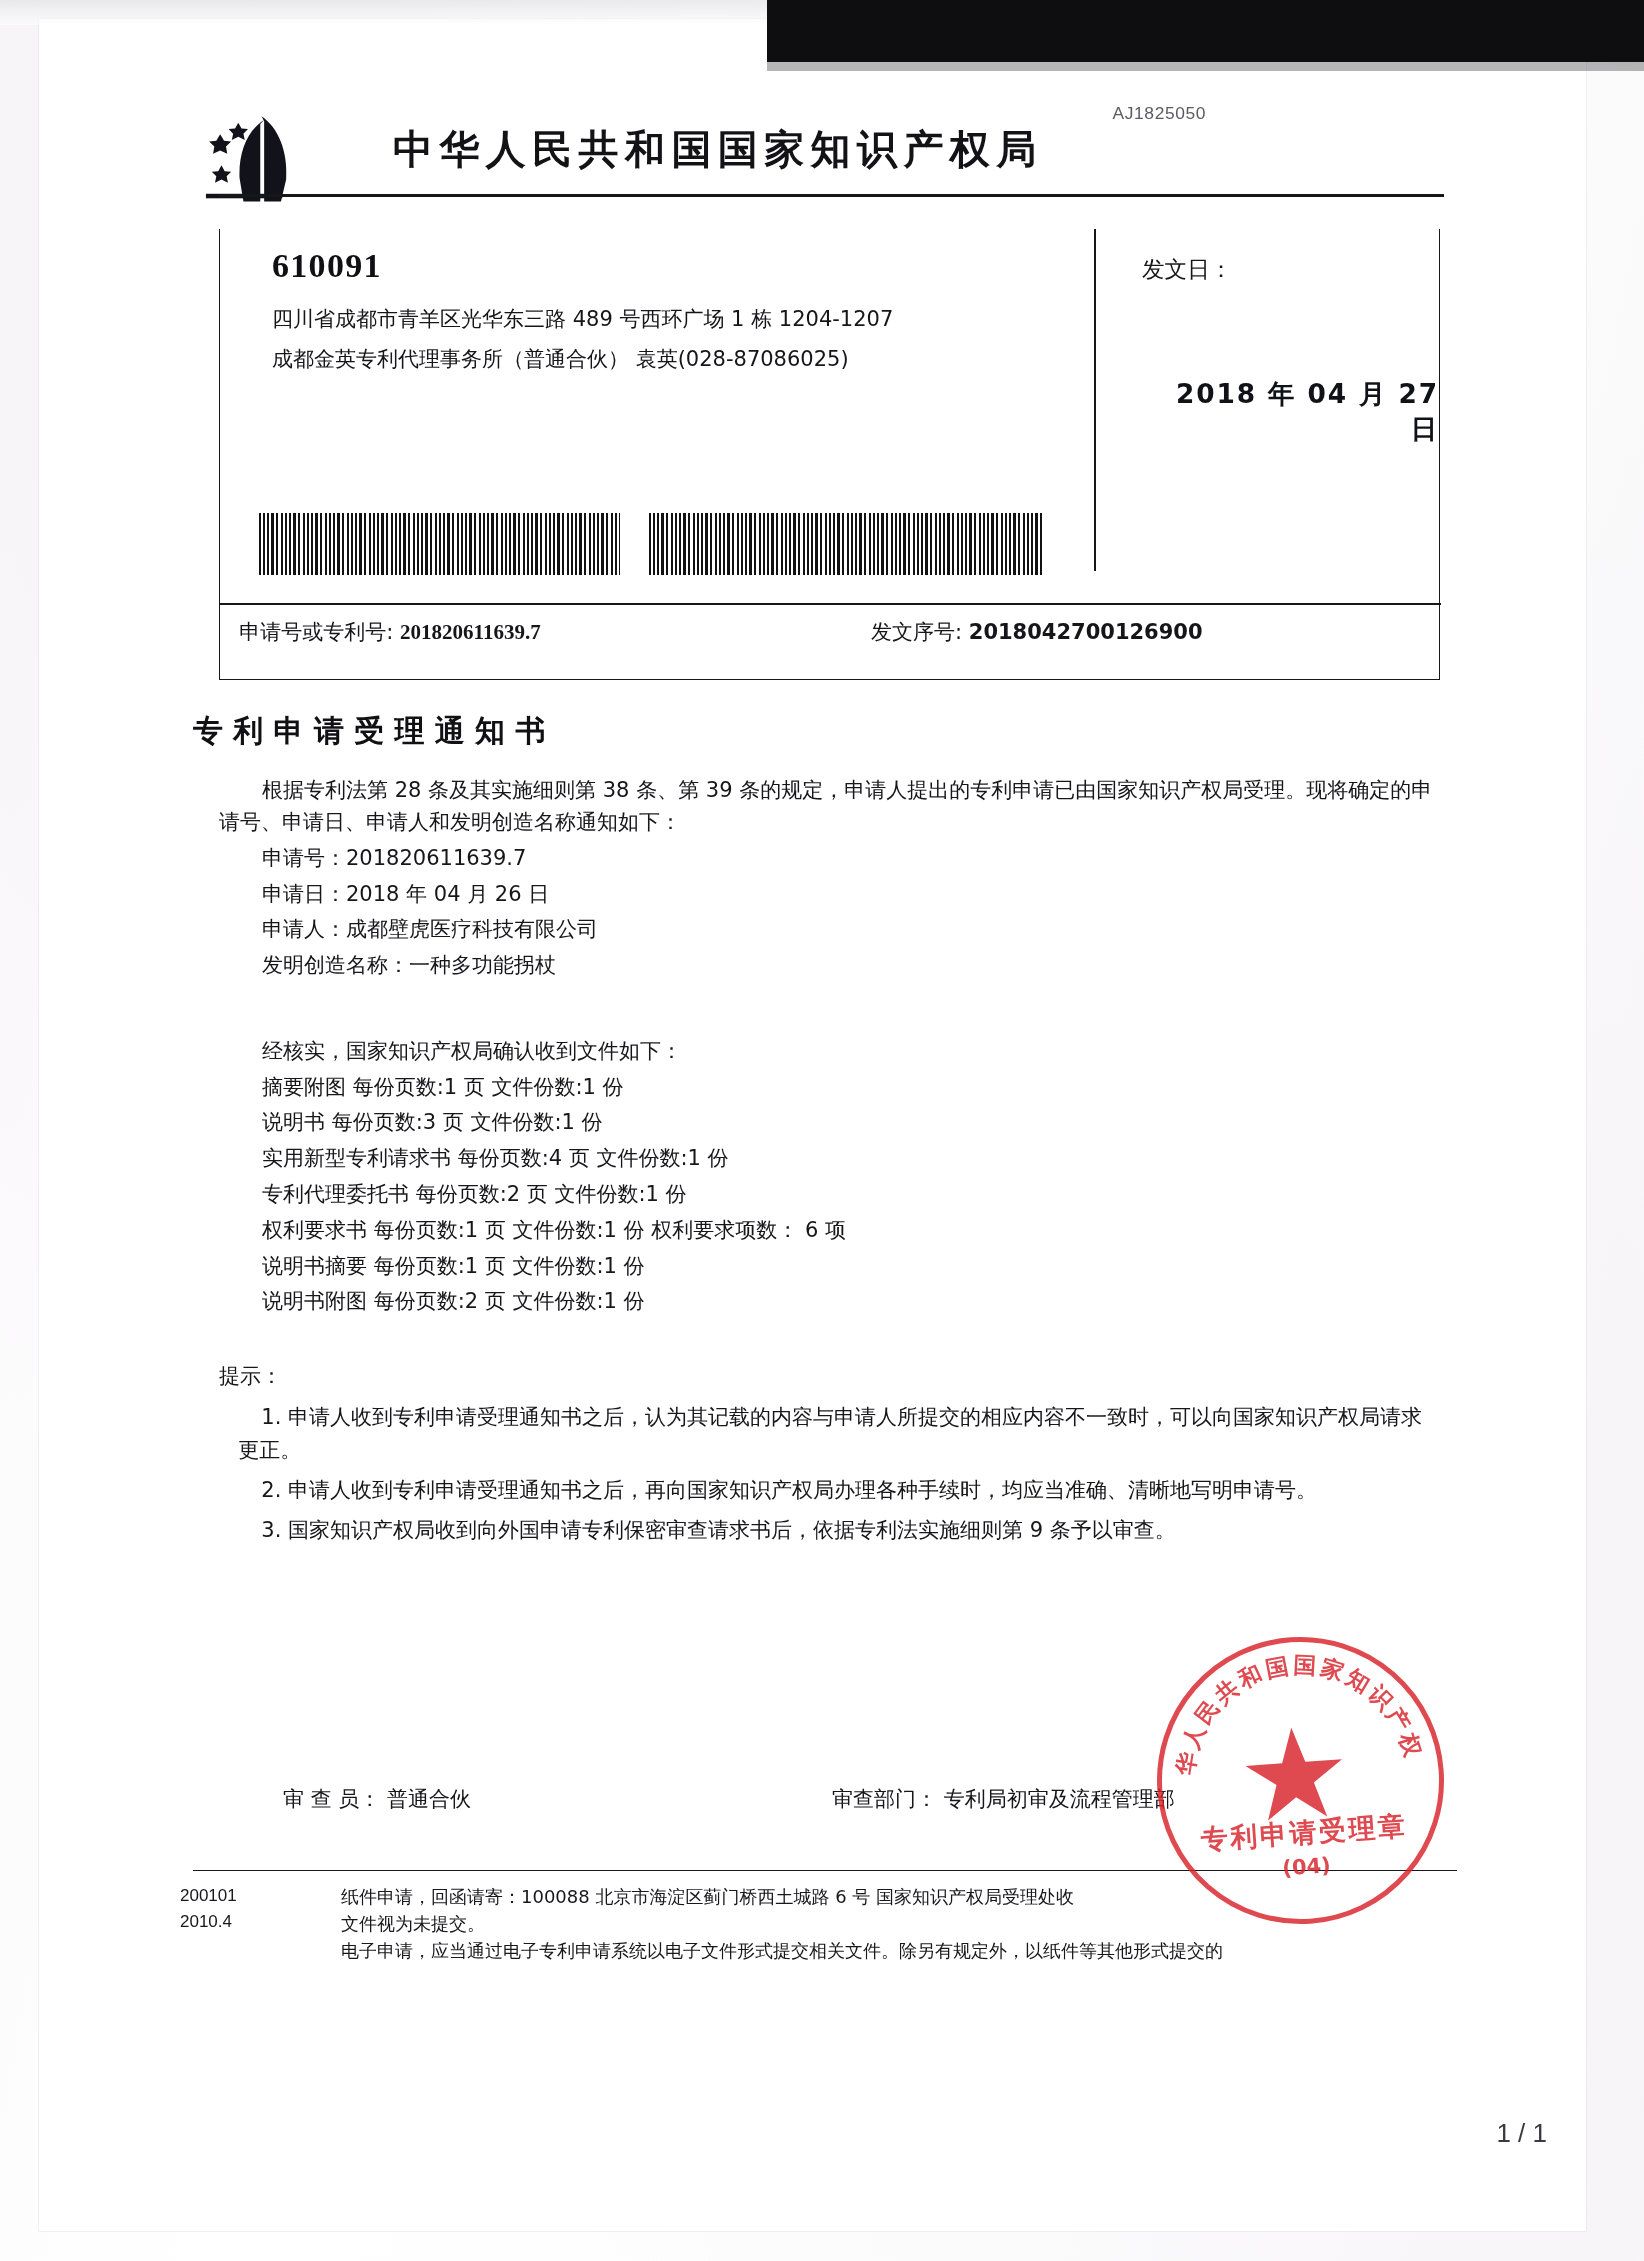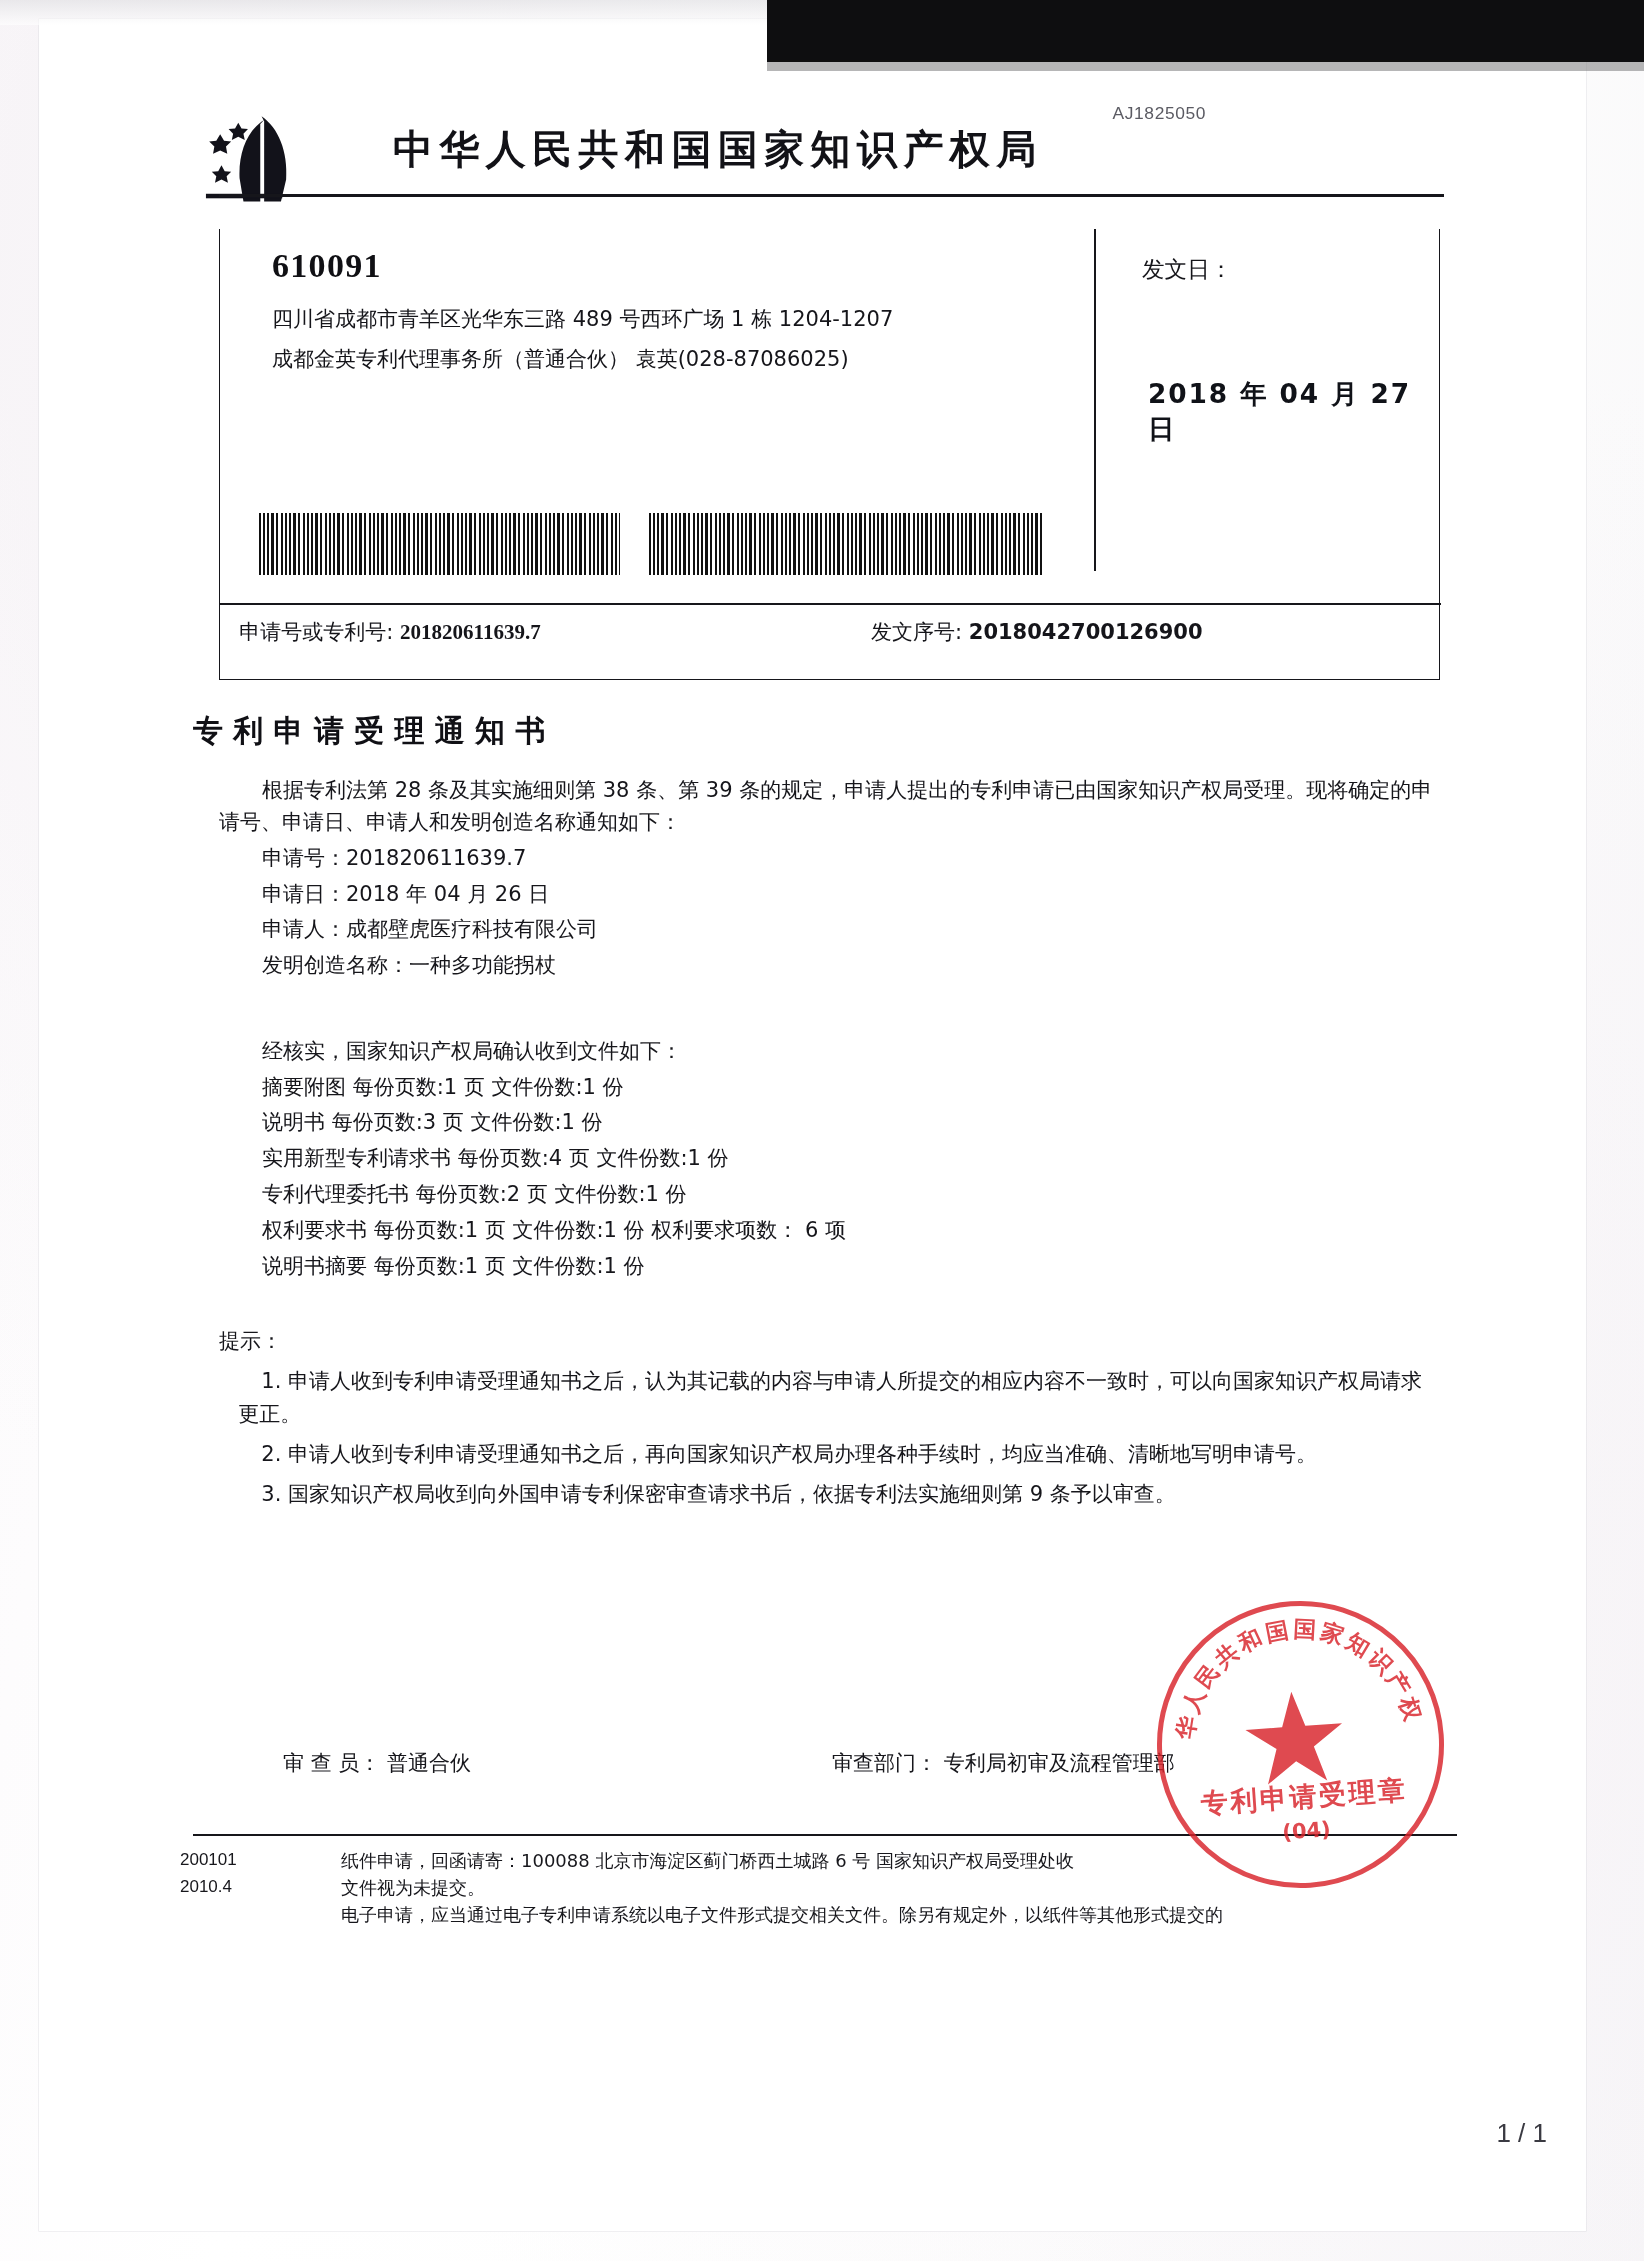--- a/index.html
+++ b/index.html
@@ -114,20 +114,21 @@
   .addr-box {
     position: relative;
     margin-top: 9px;
     height: 451px;
     border-left: 1.9px solid #16161b;
     border-right: 1.9px solid #16161b;
     border-bottom: 1.9px solid #16161b;
     margin-left: 26px;
     width: 1221px;
     box-sizing: border-box;
+    text-align: right;
   }
   .zip {
     position: absolute;
     left: 52px;
     top: 18px;
     font-family: "Liberation Serif", serif;
     font-weight: bold;
     font-size: 34px;
     letter-spacing: 1.3px;
     color: #101014;
@@ -408,20 +409,21 @@
 
       <div class="gap-m"></div>
 
       <div class="field-line">经核实，国家知识产权局确认收到文件如下：</div>
       <div class="field-line">摘要附图 每份页数:1 页 文件份数:1 份</div>
       <div class="field-line">说明书 每份页数:3 页 文件份数:1 份</div>
       <div class="field-line">实用新型专利请求书 每份页数:4 页 文件份数:1 份</div>
       <div class="field-line">专利代理委托书 每份页数:2 页 文件份数:1 份</div>
       <div class="field-line">权利要求书 每份页数:1 页 文件份数:1 份 权利要求项数： 6 项</div>
       <div class="field-line">说明书摘要 每份页数:1 页 文件份数:1 份</div>
+      <div class="field-line">说明书附图 每份页数:2 页 文件份数:1 份</div>
 
       <div class="tips-title">提示：</div>
       <div class="tip">1. 申请人收到专利申请受理通知书之后，认为其记载的内容与申请人所提交的相应内容不一致时，可以向国家知识产权局请求更正。</div>
       <div class="tip">2. 申请人收到专利申请受理通知书之后，再向国家知识产权局办理各种手续时，均应当准确、清晰地写明申请号。</div>
       <div class="tip">3. 国家知识产权局收到向外国申请专利保密审查请求书后，依据专利法实施细则第 9 条予以审查。</div>
     </div>
 
     <div class="sig-area">
       <div class="examiner">
         <span>审 查 员：</span>

